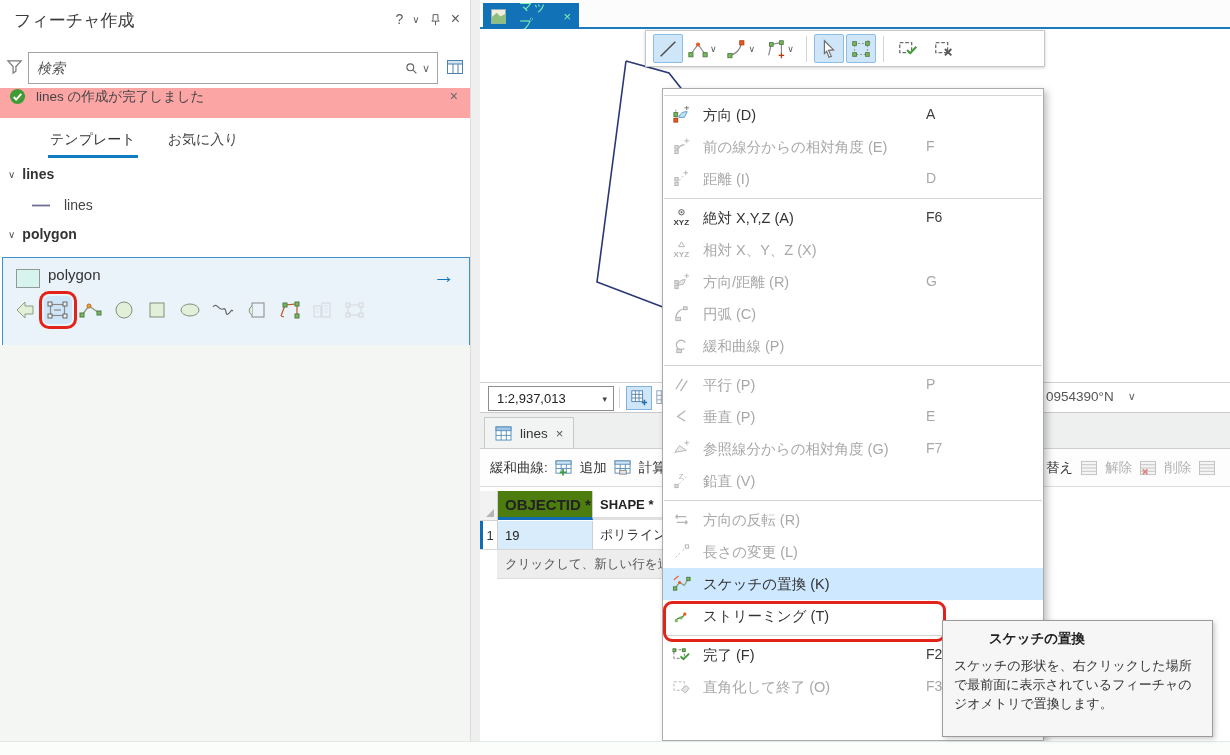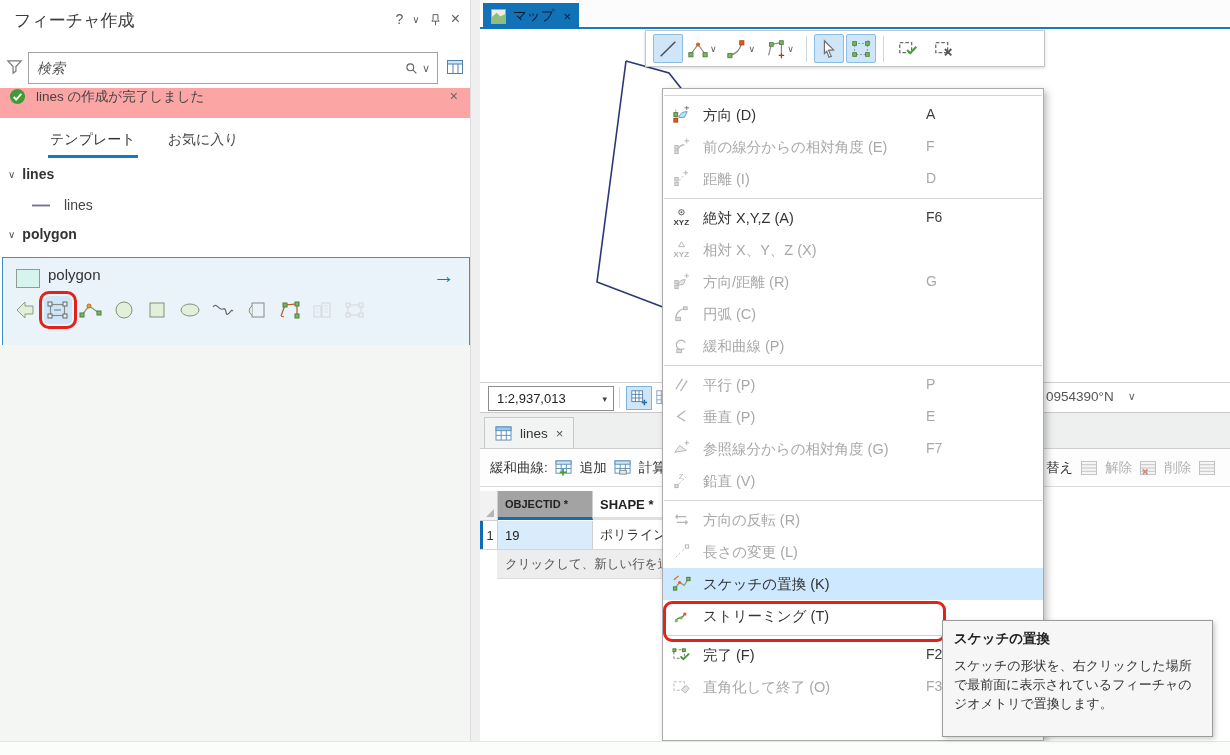--- a/index.html
+++ b/index.html
@@ -41,21 +41,21 @@
   .ct{width:28px;height:28px;display:flex;align-items:center;justify-content:center;margin-right:5px;border-radius:3px;}
   .ct.active{background:#cfe6f8;}
   .ct.annotated{outline:3px solid #e2231a;outline-offset:2px;border-radius:5px;}
   .ct.disabled{opacity:.45;filter:grayscale(1);}
   .panel-lower{left:0;top:345px;width:470px;height:396px;background:#f4f6f4;}
   .scrollstrip{left:470px;top:0;width:9px;height:741px;background:#efefef;border-left:1px solid #dcdcdc;border-right:1px solid #dcdcdc;}
 
   
   .doc-tabbar{left:480px;top:0;width:750px;height:29px;background:#fcfcfc;}
   .doc-blue-line{left:480px;top:27px;width:750px;height:2px;background:#1b79bd;}
-  .map-tab{left:483px;top:3px;width:96px;height:26px;background:#1272b8;color:#0f172a;display:flex;align-items:center;gap:7px;padding:0 8px;box-sizing:border-box;}
+  .map-tab{left:483px;top:3px;width:96px;height:26px;background:#1272b8;color:#86efac;display:flex;align-items:center;gap:13px;padding:0 8px;box-sizing:border-box;}
   .map-tab .lbl{font-size:13.5px;}
   .map-tab .cls{margin-left:auto;font-size:13px;}
   .map-area{left:480px;top:29px;width:750px;height:353px;background:#fff;}
   #sketch-svg{position:absolute;left:480px;top:29px;z-index:1;}
   .edit-toolbar{left:645px;top:30px;width:400px;height:37px;background:#fff;border:1px solid #c6c6c6;box-shadow:0 1px 3px rgba(0,0,0,.18);
        display:flex;align-items:center;padding:0 6px;box-sizing:border-box;z-index:10;}
   .tb-btn{height:29px;min-width:30px;display:flex;align-items:center;justify-content:center;border-radius:2px;margin:0 1px;padding:0 2px;}
   .tb-btn.active{background:#cfe6f8;border:1px solid #8cbde4;box-sizing:border-box;}
   .tb-chev{font-size:9px;color:#555;margin:0 3px 0 1px;}
   .tb-sep{width:1px;height:26px;background:#d4d4d4;margin:0 6px;}
@@ -78,21 +78,21 @@
   .tbl-tab .lbl{font-size:13.5px;color:#333;}
   .tbl-tab .cls{color:#555;font-size:13px;}
   .tbl-toolbar{left:0;top:36px;width:750px;height:38px;background:#fdfdfd;border-bottom:1px solid #dcdcdc;box-sizing:border-box;overflow:hidden;}
   .tt-left{left:10px;top:0;height:38px;display:flex;align-items:center;gap:7px;font-size:13.5px;color:#333;}
   .tt-right{left:566px;top:0;height:38px;display:flex;align-items:center;gap:7px;font-size:13.5px;color:#333;width:184px;overflow:hidden;}
   .tt-gray{color:#b0b0b0;}
   .grid{left:0;top:78px;}
   .g-header{display:flex;}
   .g-corner{width:17px;height:29px;background:#f2f2f2;border:1px solid #cfcfcf;border-width:0 1px 1px 0;position:relative;}
   .g-corner i{position:absolute;right:3px;bottom:3px;width:0;height:0;border-left:8px solid transparent;border-bottom:8px solid #b5b5b5;}
-  .g-h1{width:87px;height:26px;background:#a3a3a3;border-right:1px solid #cfcfcf;border-bottom:3px solid #0f6cb5;font-weight:bold;font-size:11px;color:#222;display:flex;align-items:center;padding-left:7px;box-sizing:content-box;}
+  .g-h1{width:87px;height:26px;background:#4d7c0f;border-right:1px solid #cfcfcf;border-bottom:3px solid #0f6cb5;font-weight:bold;font-size:15px;color:#222;display:flex;align-items:center;padding-left:7px;box-sizing:content-box;}
   .g-h2{width:100px;height:26px;background:#fff;border-right:1px solid #e0e0e0;border-bottom:3px solid #e0e0e0;font-weight:bold;font-size:13px;color:#222;display:flex;align-items:center;padding-left:7px;}
   .g-row{display:flex;height:28px;border-bottom:1px solid #d6d6d6;position:relative;}
   .g-accent{position:absolute;left:0;top:0;width:3px;height:28px;background:#0f6cb5;}
   .g-num{width:14px;display:flex;align-items:center;justify-content:center;font-size:13px;color:#333;border-right:1px solid #cfcfcf;background:#fff;padding-left:3px;}
   .g-c1{width:87px;background:#d9ecfb;border-right:1px solid #cfcfcf;display:flex;align-items:center;padding-left:7px;font-size:13px;color:#222;}
   .g-c2{width:100px;background:#fff;border-right:1px solid #e0e0e0;display:flex;align-items:center;padding-left:7px;font-size:13px;color:#333;white-space:nowrap;overflow:hidden;}
   .g-hint{margin-left:17px;width:183px;height:28px;background:#ededed;border-bottom:1px solid #dcdcdc;display:flex;align-items:center;padding-left:8px;font-size:12.5px;color:#555;white-space:nowrap;overflow:hidden;}
 
   
   .ctx-menu{left:662px;top:88px;width:382px;height:653px;background:#fff;border:1px solid #ababab;
@@ -103,21 +103,21 @@
   .mi-label{position:absolute;left:40px;top:7px;font-size:14.5px;color:#333;white-space:nowrap;}
   .mi-short{position:absolute;left:263px;top:7px;font-size:14px;color:#3c3c3c;}
   .mi-sub{position:absolute;right:13px;top:5px;font-size:16px;color:#555;}
   .mi.disabled .mi-label,.mi.disabled .mi-short{color:#a8a8a8;}
   .mi-sep{border-top:1px solid #d4d4d4;margin:3px 1px;height:0;}
   .red-ring{left:663px;top:601px;width:277px;height:35px;border:3px solid #e2231a;border-radius:9px;z-index:55;}
 
   
   .tooltip{left:942px;top:620px;width:271px;height:117px;background:#f6f6f6;border:1px solid #9b9b9b;
       box-shadow:2px 2px 5px rgba(0,0,0,.2);z-index:90;padding:9px 11px;box-sizing:border-box;}
-  .tt-title{font-size:13.5px;font-weight:bold;color:#222;margin-bottom:9px;}
+  .tt-title{font-size:13.5px;font-weight:bold;color:#222;margin-bottom:9px;margin-left:35px;}
   .tt-body{font-size:13px;color:#333;line-height:1.45;}
 
   .bottom-strip{left:0;top:741px;width:1230px;height:14px;background:#fbfdfb;border-top:1px solid #e4e8e5;z-index:80;box-sizing:border-box;}
 </style>
 </head>
 <body>
 
 <div class="abs panel">
   <div class="abs p-title">フィーチャ作成</div>
   <div class="abs p-hdr-icons">

